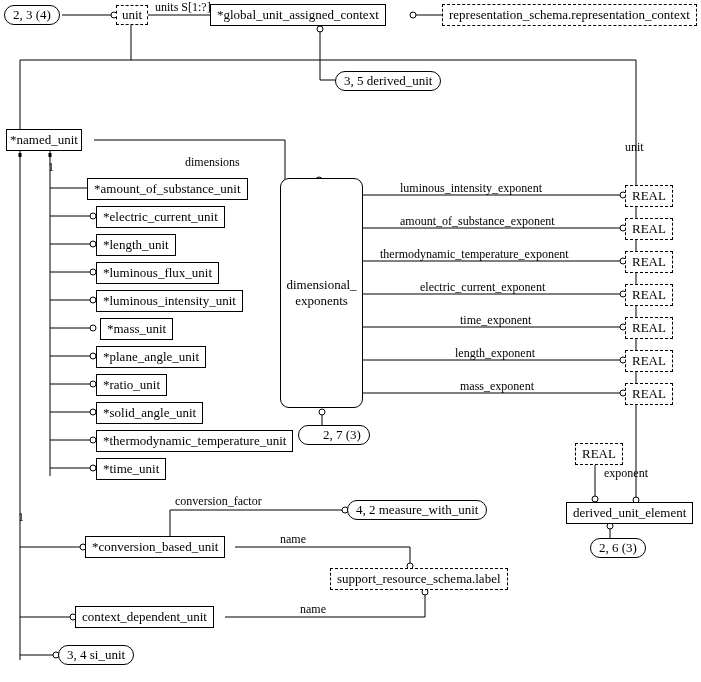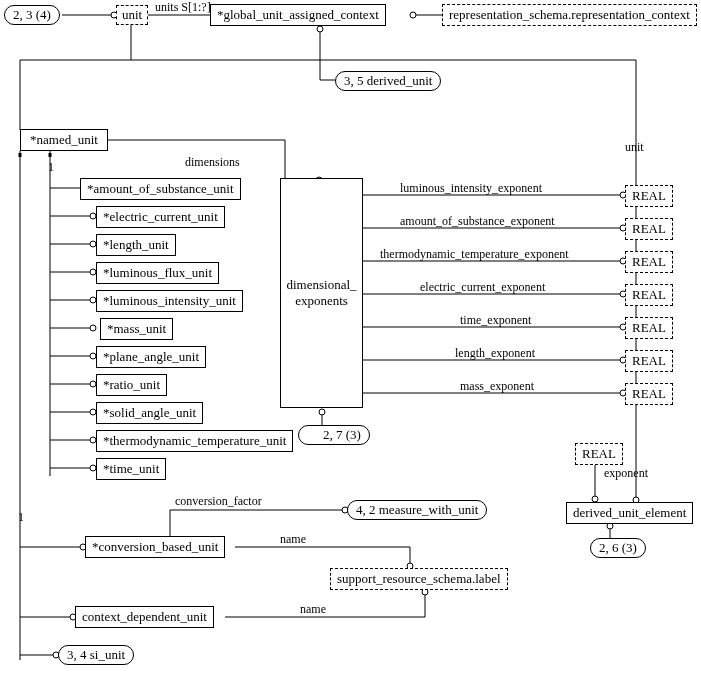--- a/index.html
+++ b/index.html
@@ -178,29 +178,29 @@
     <span>*global_unit_assigned_context</span>
   </div>
 <div class="box dashed" style="left:442px; top:4px;">
     <span>representation_schema.representation_context</span>
   </div>
 
 <div class="oval" style="left:335px; top:71px;">
     <span>3, 5 derived_unit</span>
   </div>
 
-<div class="box" style="left:20px; top:129px; width:88px;">
+<div class="box" style="left:6px; top:129px; width:76px;">
     <span>*named_unit</span>
   </div>
 <div class="lbl" style="left:625px; top:140px;">unit</div>
 <div class="lbl" style="left:185px; top:155px;">dimensions</div>
 <div class="lbl" style="left:48px; top:160px;">1</div>
 <div class="lbl" style="left:18px; top:510px;">1</div>
 
-<div class="box" style="left:80px; top:178px;">
+<div class="box" style="left:87px; top:178px;">
     <span>*amount_of_substance_unit</span>
   </div>
 <div class="box" style="left:96px; top:206px;">
     <span>*electric_current_unit</span>
   </div>
 <div class="box" style="left:96px; top:234px;">
     <span>*length_unit</span>
   </div>
 <div class="box" style="left:96px; top:262px;">
     <span>*luminous_flux_unit</span>
@@ -220,21 +220,21 @@
 <div class="box" style="left:96px; top:402px;">
     <span>*solid_angle_unit</span>
   </div>
 <div class="box" style="left:96px; top:430px;">
     <span>*thermodynamic_temperature_unit</span>
   </div>
 <div class="box" style="left:96px; top:458px;">
     <span>*time_unit</span>
   </div>
 
-<div class="box" style="left:280px; top:178px; width:83px; height:230px; text-align:center; white-space:pre-line;"><span>dimensional_
+<div class="box" style="left:280px; top:178px; width:83px; height:230px; text-align:center; white-space:pre-line;border-radius:9px;"><span>dimensional_
 exponents</span></div>
 <div class="oval" style="left:298px; top:425px;padding-left:24px;">
     <span>2, 7 (3)</span>
   </div>
 
 <div class="lbl" style="left:400px; top:181px;">luminous_intensity_exponent</div>
 <div class="lbl" style="left:400px; top:214px;">amount_of_substance_exponent</div>
 <div class="lbl" style="left:380px; top:247px;">thermodynamic_temperature_exponent</div>
 <div class="lbl" style="left:420px; top:280px;">electric_current_exponent</div>
 <div class="lbl" style="left:460px; top:313px;">time_exponent</div>

